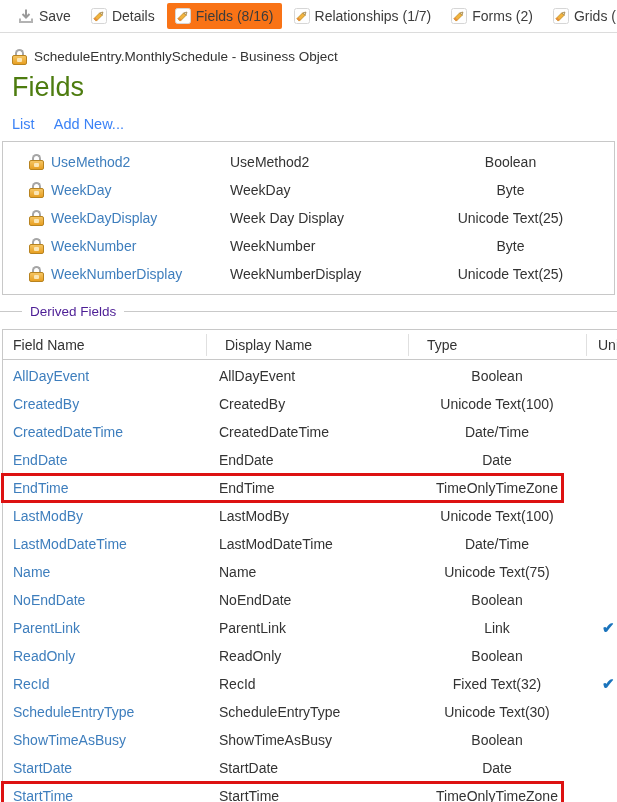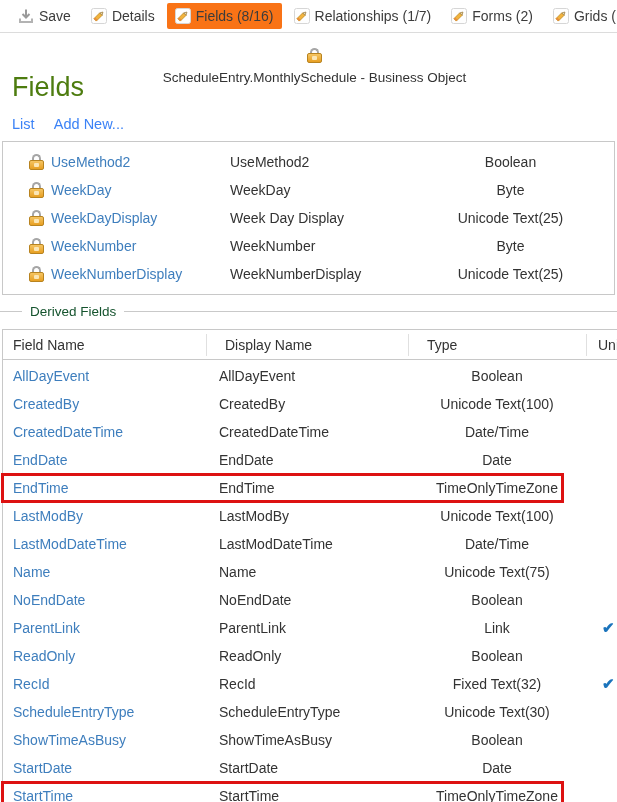--- a/index.html
+++ b/index.html
@@ -9,21 +9,21 @@
   
   .toolbar { height:33px; display:flex; align-items:center; padding-left:10px;
              border-bottom:1px solid #dcdcdc; white-space:nowrap; }
   .tb-item { display:flex; align-items:center; gap:5px; padding:5px 8px; margin-right:4px;
              font-size:14px; color:#3c3c3c; cursor:pointer; border-radius:2px; flex:0 0 auto; }
   .tb-item.active { background:#f97316; }
   .tb-item .icon { display:inline-flex; width:16px; height:16px; }
 
   
   .breadcrumb { display:flex; align-items:center; gap:7px; margin:15px 0 0 12px;
-                font-size:13.5px; color:#333; height:17px;flex-direction:column; }
+                font-size:13.5px; color:#333; height:17px; }
   h1.page-title { font-size:27px; font-weight:400; color:#4d7c0f; margin:6px 0 0 12px; line-height:32px; }
   .links { margin:13px 0 0 12px; font-size:14.5px; height:18px; }
   .links a { color:#3b82f6; text-decoration:none; margin-right:16px; cursor:pointer; }
 
   
   .lock { position:relative; width:15px; height:16px; flex:0 0 15px; }
   .lock .shackle { position:absolute; top:0; left:3px; width:9px; height:9px;
                    border:2px solid #a6a6a6; border-bottom:none; border-radius:5px 5px 0 0; }
   .lock .body { position:absolute; bottom:0; left:0; width:15px; height:10px;
                 background:linear-gradient(#f5c563,#e79f22); border:1px solid #b8831f; border-radius:2px; }
@@ -32,21 +32,21 @@
 
   
   .locked-table { margin:7px 0 0 2px; width:613px; border:1px solid #c8c8c8; padding:6px 16px; }
   .l-row { height:28px; display:flex; align-items:center; font-size:14px; }
   .l-c1 { width:211px; padding-left:10px; display:flex; align-items:center; gap:7px; }
   .l-c1 a { color:#3e7ebd; text-decoration:none; cursor:pointer; }
   .l-c2 { width:193px; color:#333; }
   .l-c3 { width:175px; text-align:center; color:#333; }
 
   
-  .legend { display:flex; align-items:center; margin-top:7px; height:18px; font-size:13.5px; color:#14532d; }
+  .legend { display:flex; align-items:center; margin-top:7px; height:18px; font-size:13.5px; color:#4c1d95; }
   .legend .line-a { width:22px; border-top:1px solid #c9c9c9; }
   .legend .lbl { padding:0 8px 0 8px; }
   .legend .line-b { flex:1; border-top:1px solid #c9c9c9; }
 
   
   .derived-table { margin:9px 0 0 2px; width:680px; border:1px solid #c8c8c8; }
   .dt-header { display:flex; height:30px; align-items:center; border-bottom:1px solid #c8c8c8;
                font-size:14px; color:#333; }
   .dt-h { padding-left:18px; height:22px; line-height:22px; }
   .dt-h + .dt-h { border-left:1px solid #e0e0e0; }

